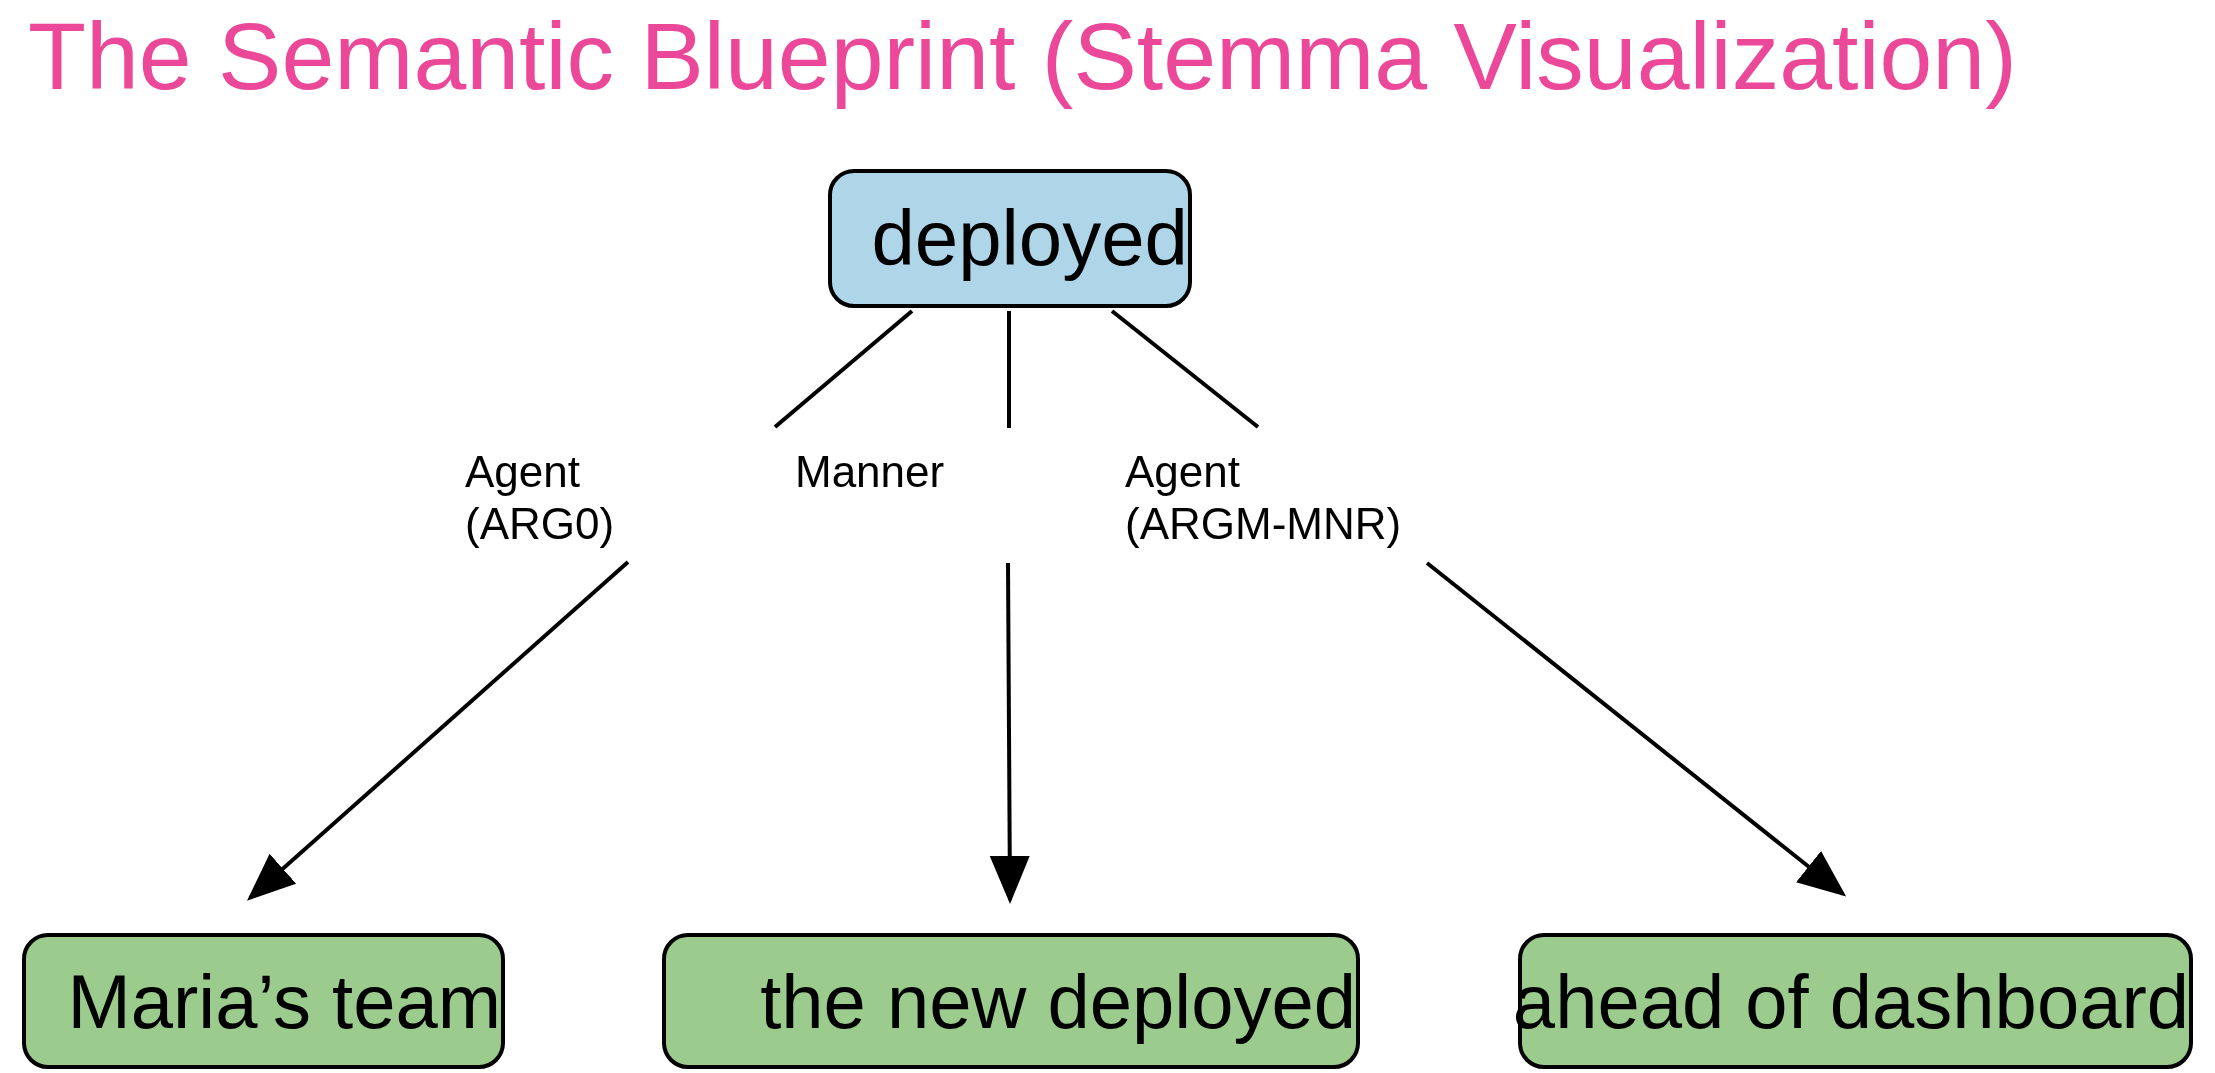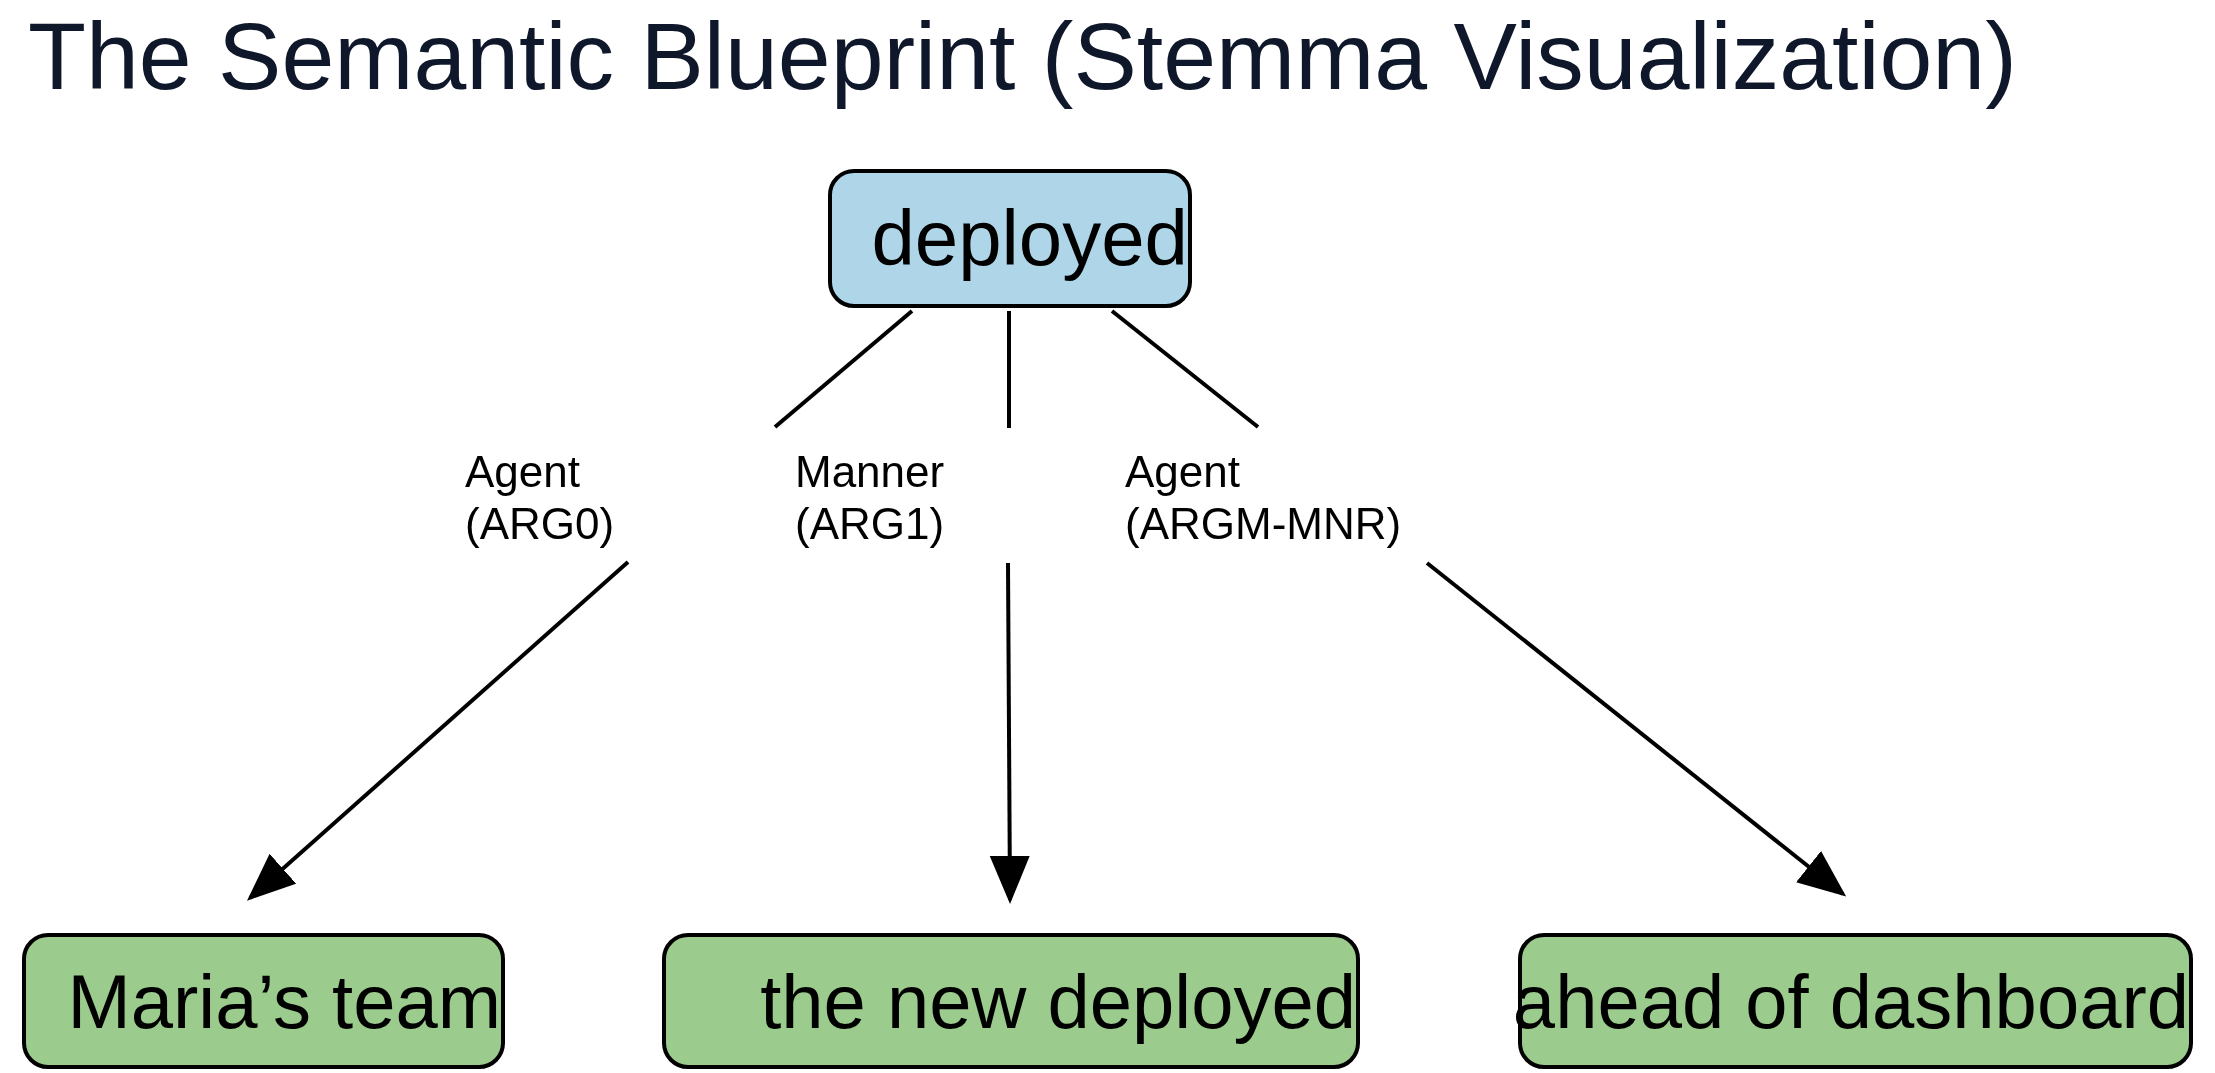--- a/index.html
+++ b/index.html
@@ -16,21 +16,21 @@
     color: #000000;
     overflow: hidden;
   }
   .title {
     position: absolute;
     left: 28px;
     top: 2px;
     font-size: 95px;
     line-height: 108px;
     white-space: nowrap;
-    color: #0f172a;
+    color: #ec4899;
   }
   .edges-svg {
     position: absolute;
     left: 0;
     top: 0;
     width: 2215px;
     height: 1073px;
   }
   .edges-svg line {
     stroke: #000000;
@@ -103,21 +103,20 @@
   <div class="node predicate-node">
     <span>deployed</span>
   </div>
 
   <div class="edge-label edge-label-agent">
     <span>Agent</span>
     <span>(ARG0)</span>
   </div>
   <div class="edge-label edge-label-patient">
     <span>Manner</span>
-    <span>(ARG1)</span>
   </div>
   <div class="edge-label edge-label-manner">
     <span>Agent</span>
     <span>(ARGM-MNR)</span>
   </div>
 
   <div class="node argument-node arg-0">
     <span>Maria’s team</span>
   </div>
   <div class="node argument-node arg-1">

